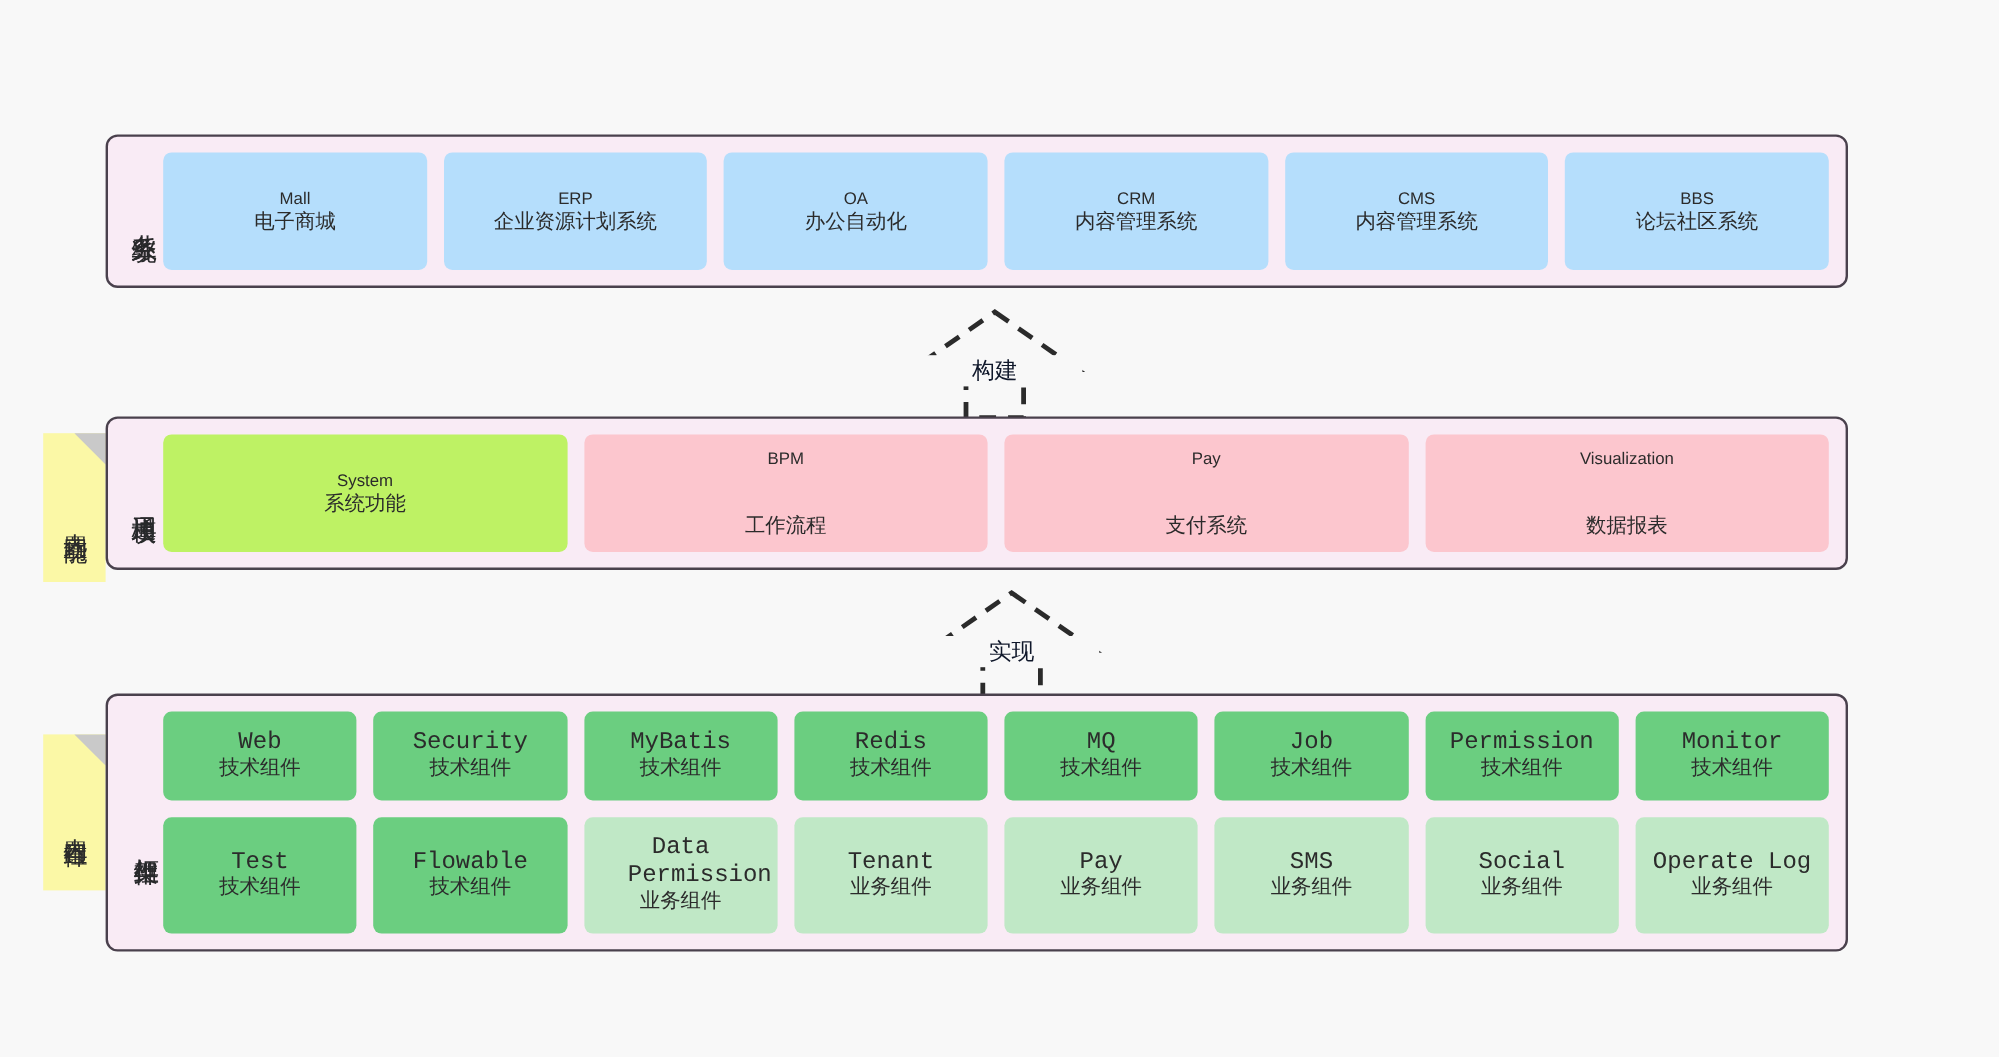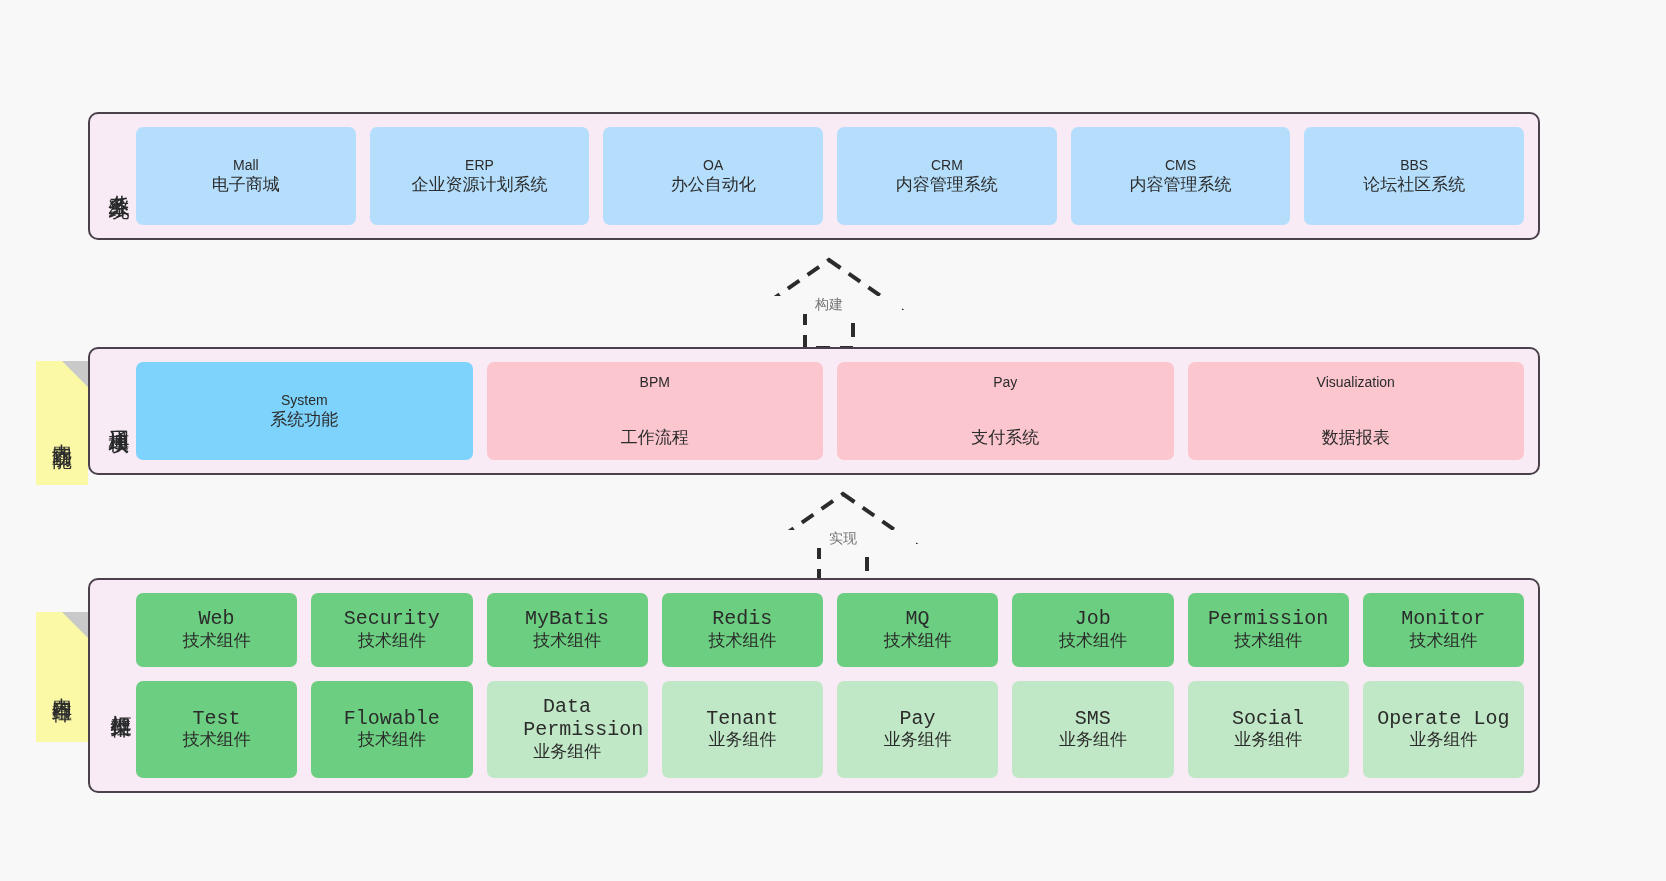--- a/index.html
+++ b/index.html
@@ -56,21 +56,21 @@
     text-align: center;
     color: #2b2b2b;
     line-height: 1.3;
     padding: 4px 6px;
   }
   .card .t1 { font-size: 14px; }
   .card .t2 { font-size: 17px; }
   .card.small .t1 { font-size: 20px; line-height: 1.18; }
 
   .c-blue        { background: #b5defc; }
-  .c-red         { background: #7dd3fc; }
+  .c-red         { background: #bef264; }
   .c-pink        { background: #fcc6ce; gap: 36px; }
   .c-green       { background: #6bce80; }
   .c-green-light { background: #c0e8c6; }
 
   
   .note {
     position: absolute;
     background: #fbf8a6;
     z-index: 2;
     display: flex;
@@ -92,22 +92,22 @@
     border-top: 26px solid #c9c9c9;
   }
 
   
   .arrow { position: absolute; z-index: 1; }
   .arrow svg { display: block; overflow: visible; }
   .arrow .alabel {
     position: absolute;
     left: 0; right: 0;
     text-align: center;
-    font-size: 14px;
-    color: #737373;
+    font-size: 19px;
+    color: #0f172a;
     background: #f8f8f8;
     pointer-events: none;
   }
 </style>
 </head>
 <body>
 
 <div id="canvas">
 
   <div class="layer" id="layer-business" style="left:88px; top:112px; width:1452px; height:128px;">

